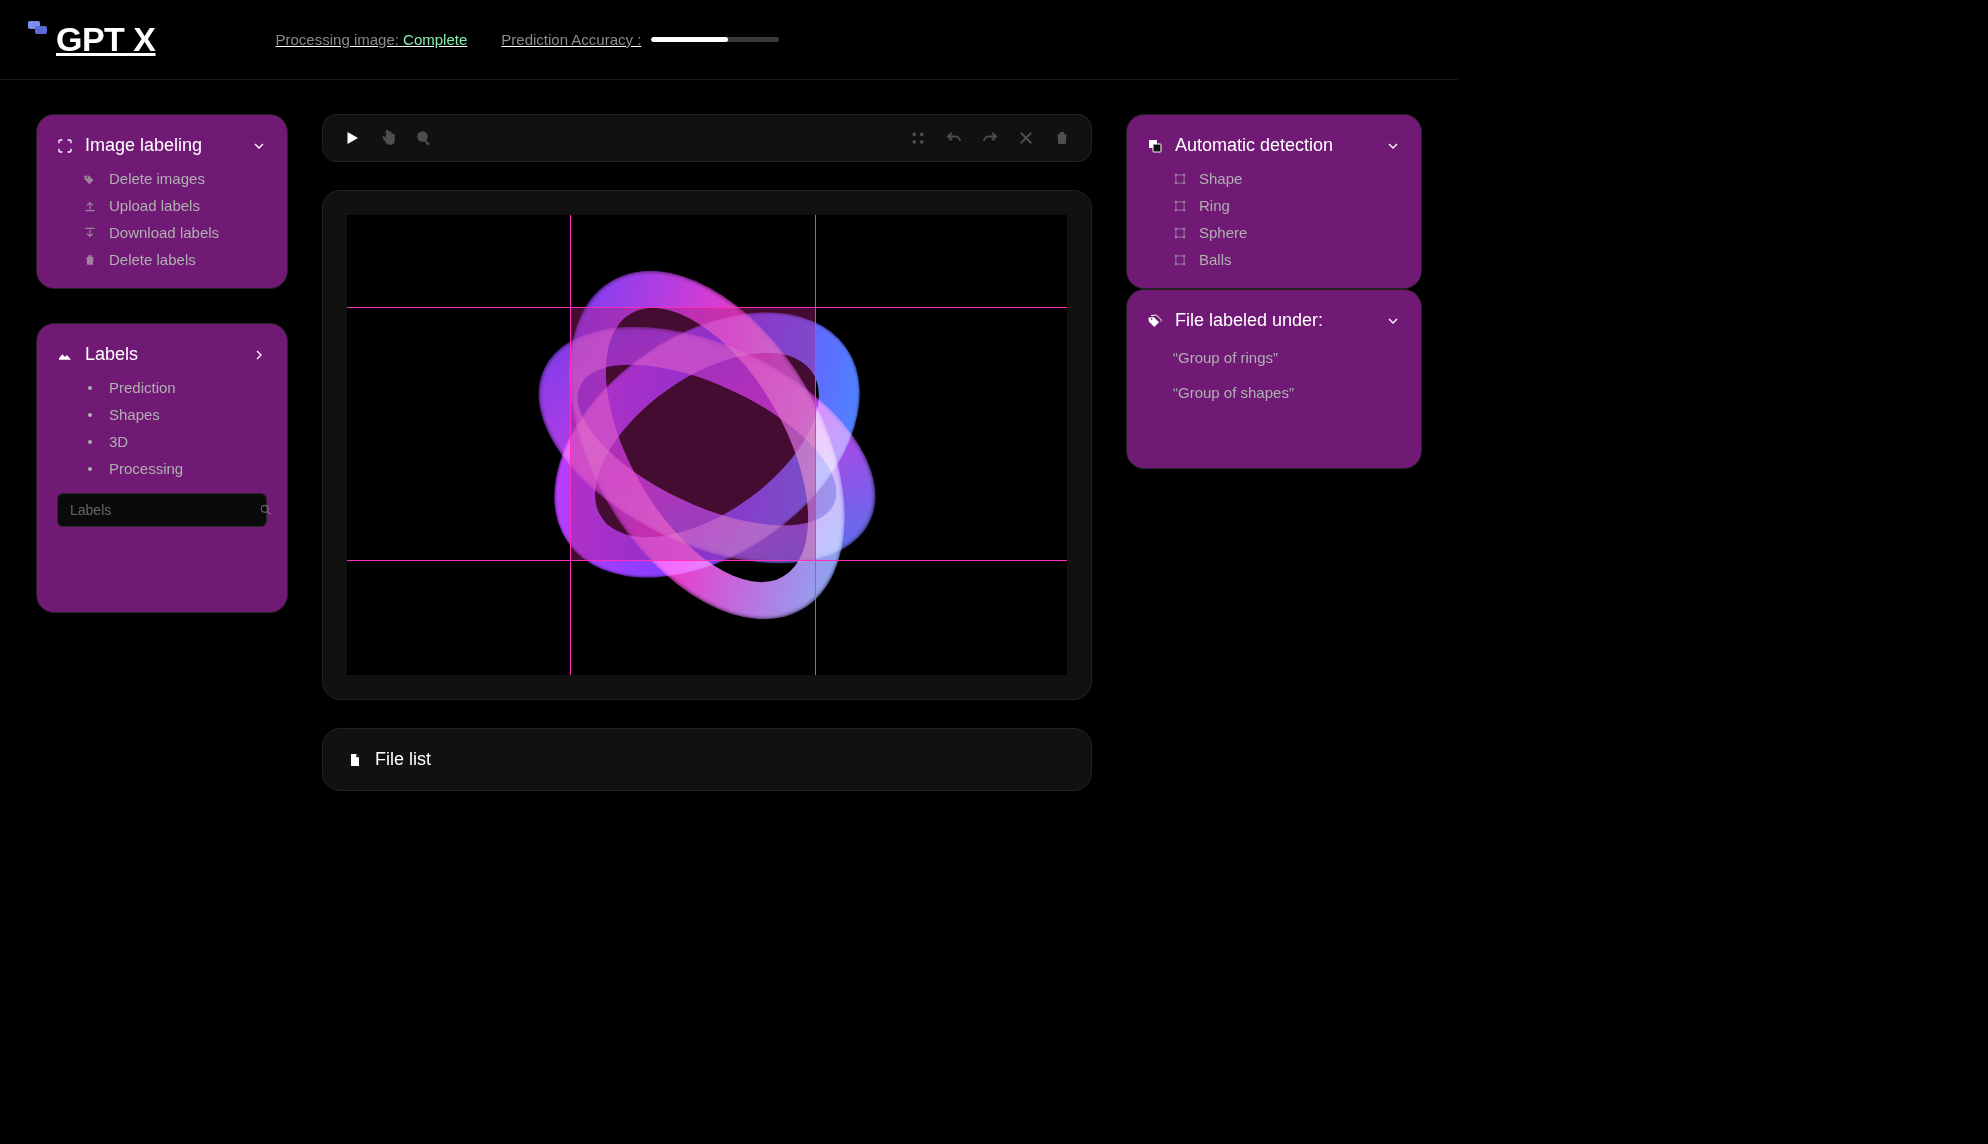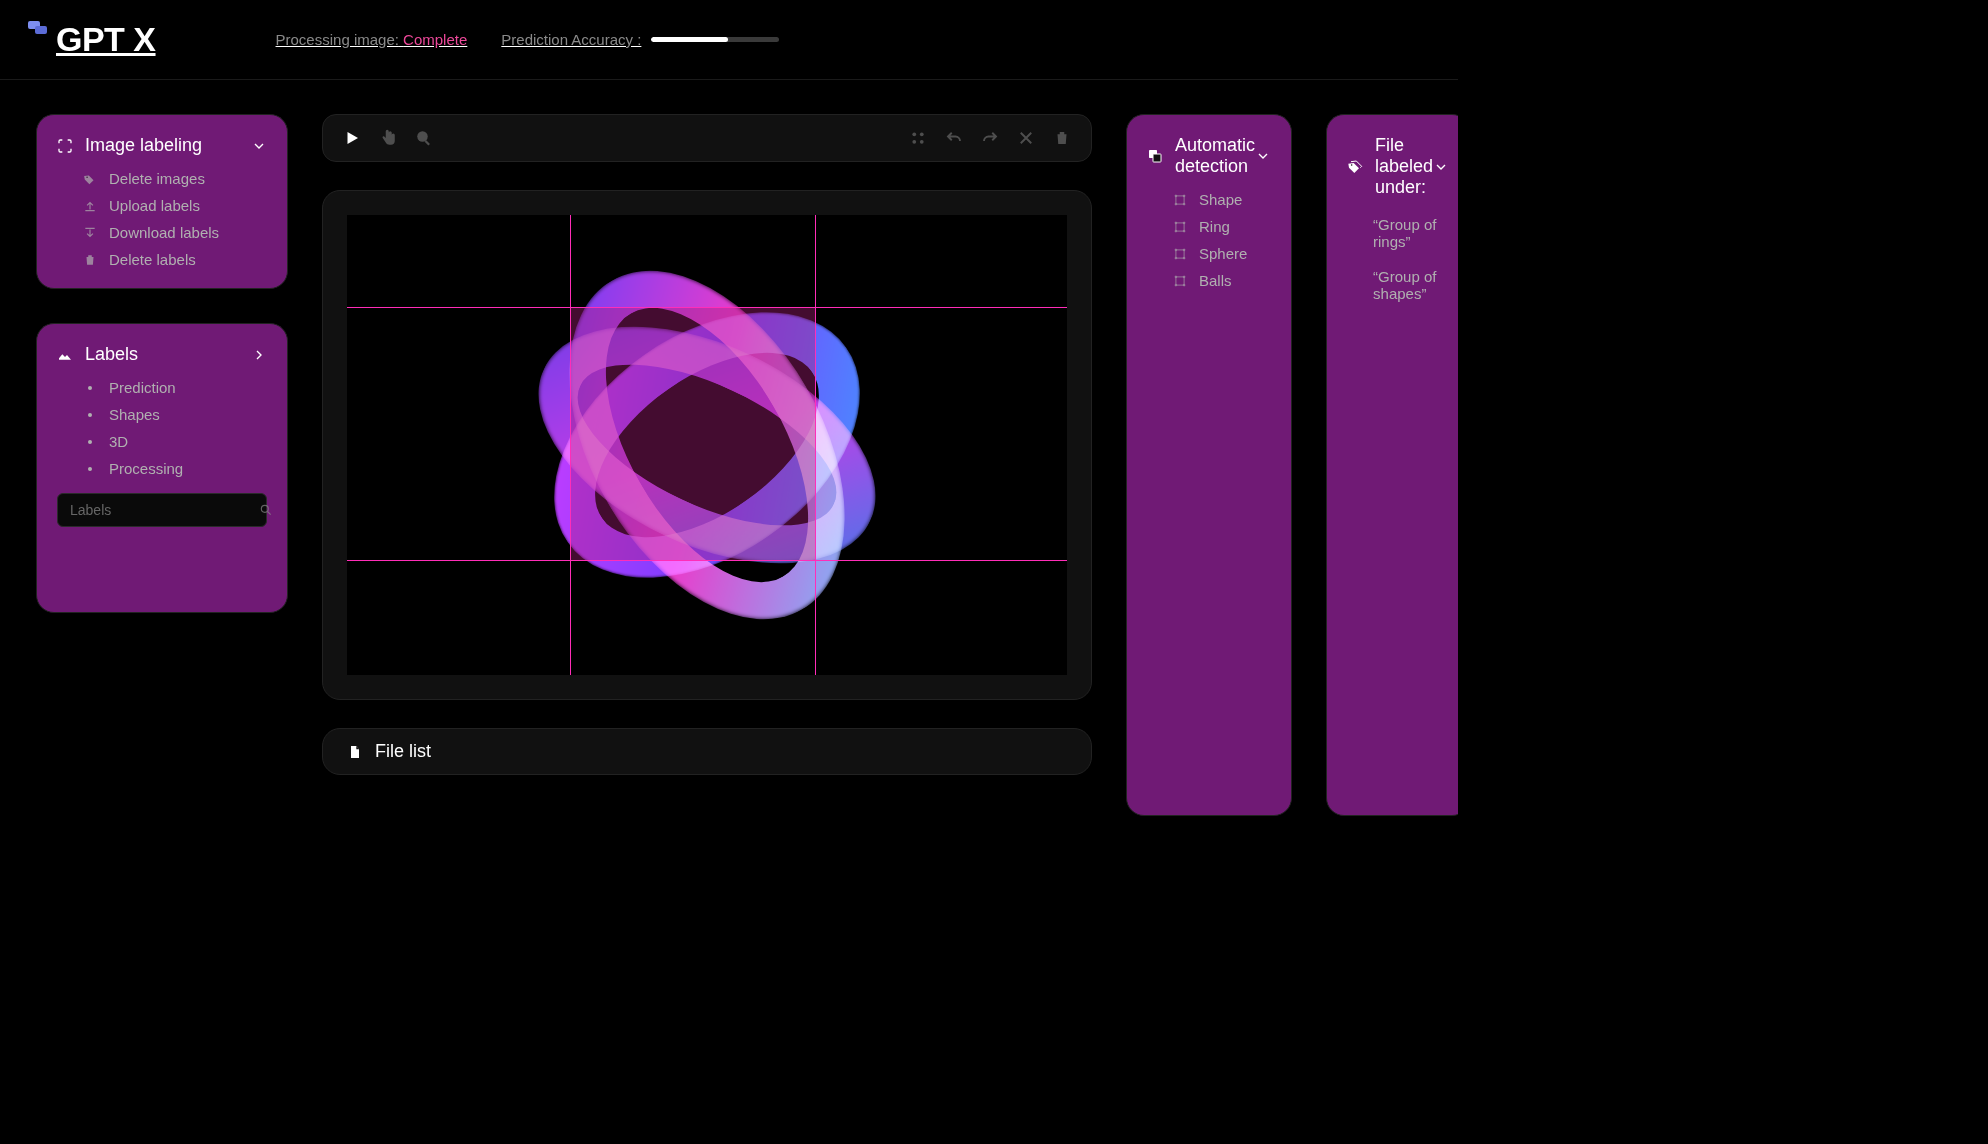--- a/index.html
+++ b/index.html
@@ -61,21 +61,21 @@
       display: flex;
       align-items: center;
       gap: 34px;
       margin-left: 80px;
     }
     .processing {
       font-size: 15px;
       color: #8a8a8a;
     }
     .processing .bold {
-      color: #ec4899;
+      color: #86efac;
       font-weight: 500;
     }
     .accuracy {
       display: flex;
       align-items: center;
       gap: 10px;
       font-size: 15px;
       color: #8a8a8a;
     }
     .progress-track {
@@ -98,21 +98,21 @@
     }
     .sidebar-left {
       width: 252px;
       display: flex;
       flex-direction: column;
       gap: 34px;
     }
     .sidebar-right {
       width: 304px;
       display: flex;
-      gap: 34px;
+      flex-direction: column;
     }
     .main {
       flex: 1;
       display: flex;
       flex-direction: column;
       gap: 28px;
     }
     .panel {
       background: #701a75;
       border: 1px solid #222222;
@@ -311,21 +311,21 @@
     }
     .labeled-item {
       color: #b0b0b0;
       font-size: 15px;
       padding: 4px 0;
     }
     .file-list-panel {
       background: #111111;
       border: 1px solid #222222;
       border-radius: 18px;
-      padding: 12px 24px;
+      padding: 20px 24px;
     }
     .file-list-header {
       display: flex;
       align-items: center;
       gap: 12px;
     }
     .file-list-title {
       font-size: 18px;
       font-weight: 500;
     }

